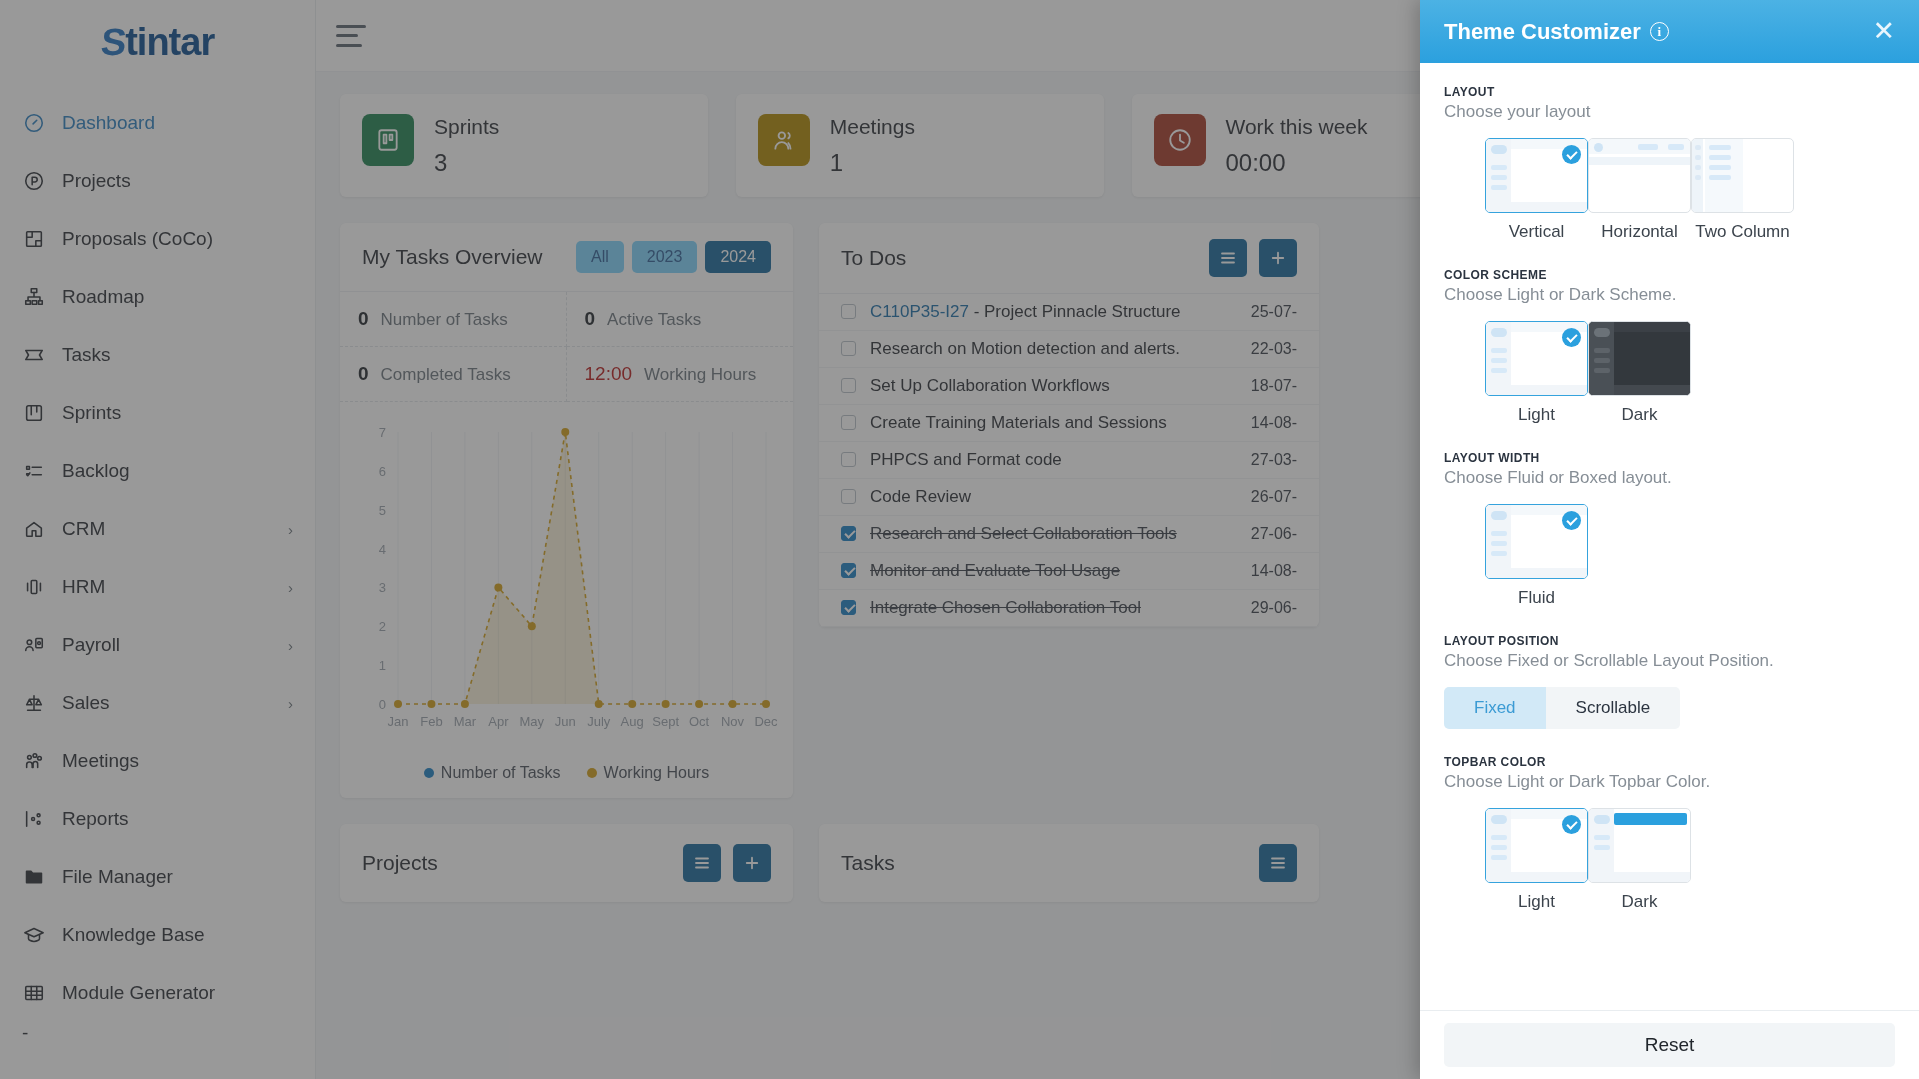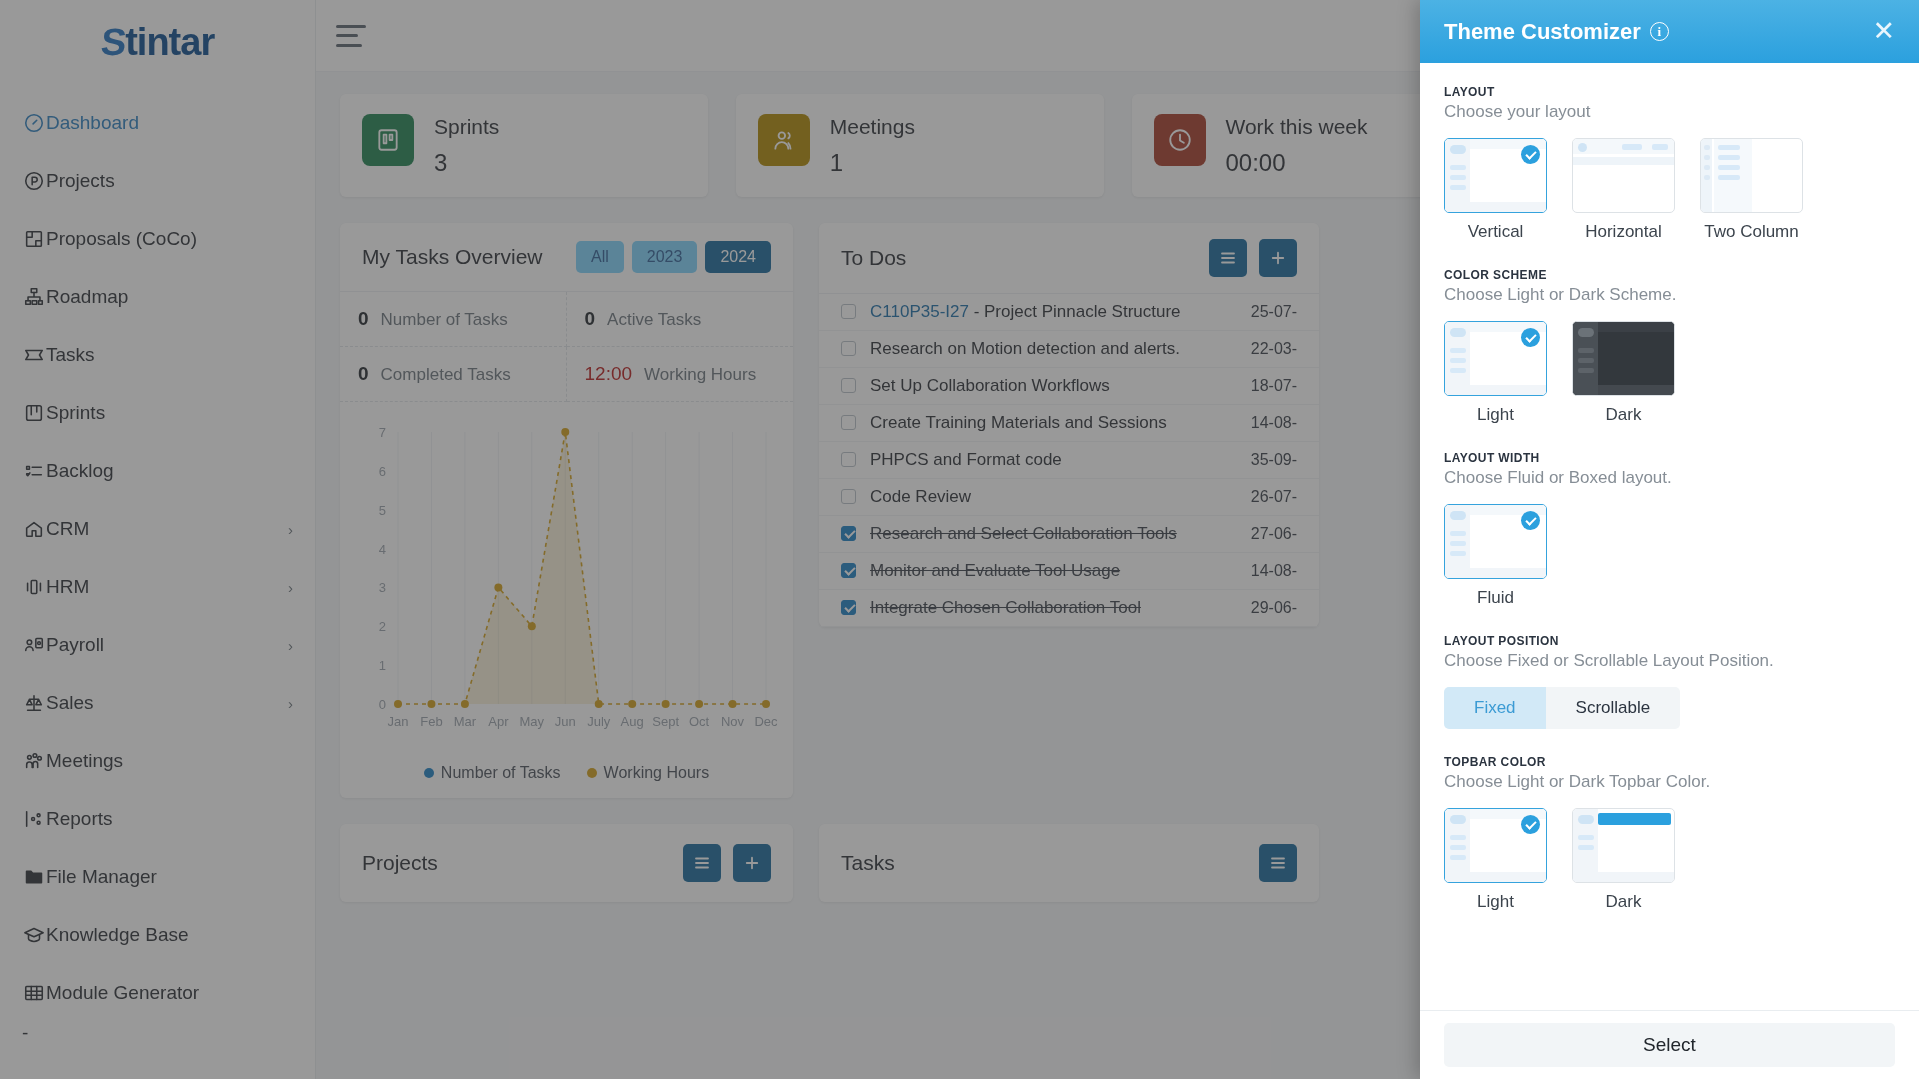--- a/index.html
+++ b/index.html
@@ -20,21 +20,21 @@
   }
   .brand-text {
     font-size: 38px; font-weight: 700; color: #0b4d8f; letter-spacing: -1px;
   }
   .brand-s {
     display: inline-block; color: #1f6fbf; font-weight: 800;
     transform: skewX(-6deg);
   }
   .nav { padding-top: 10px; }
   .nav-item {
-    display: flex; align-items: center; gap: 0;
+    display: flex; align-items: center; gap: 16px;
     padding: 0 22px; height: 58px; color: #2b2f36; font-size: 19px;
     cursor: pointer; position: relative;
   }
   .nav-item.active { color: #2a7fc1; }
   .nav-ico {
     width: 24px; height: 24px; flex: 0 0 24px;
     display: flex; align-items: center; justify-content: center;
   }
   .nav-ico svg { width: 22px; height: 22px; }
   .nav-label { flex: 1 1 auto; white-space: nowrap; }
@@ -156,21 +156,21 @@
   .info-ico {
     width: 19px; height: 19px; border: 1.6px solid #fff; border-radius: 50%;
     font-size: 13px; display: inline-flex; align-items: center; justify-content: center;
     margin-left: 9px; font-weight: 700; font-family: "Liberation Serif", serif;
   }
   .tc-close { margin-left: auto; font-size: 27px; line-height: 1; cursor: pointer; color: #eaf6fd; font-weight: 300; }
 
   .tc-body { flex: 1 1 auto; overflow: hidden; padding: 22px 24px 0 24px; }
   .sec-title { font-size: 12px; font-weight: 700; color: #2b3440; letter-spacing: .4px; }
   .sec-sub { font-size: 17px; color: #868e96; margin-top: 3px; }
-  .opt-row { display: flex; gap: 25px; margin-top: 16px; }
+  .opt-row { display: flex; margin-top: 16px; margin-left: 41px; }
   .opt { width: 103px; }
   .thumb {
     width: 103px; height: 75px; border-radius: 5px; border: 1px solid #dde2e6;
     position: relative; overflow: hidden; cursor: pointer; background: #fff;
   }
   .thumb.sel { border: 1px solid #35a3dd; }
   .opt-label { text-align: center; font-size: 17px; color: #3c444d; margin-top: 9px; }
   .check {
     position: absolute; right: 6px; top: 6px; width: 19px; height: 19px;
     border-radius: 50%; background: #2ba0de; z-index: 3;
@@ -583,21 +583,21 @@
                 <span class="todo-date">18-07-</span>
               </div>
               <div class="todo-row">
                 <span class="cb"></span>
                 <span class="todo-txt"><span>Create Training Materials and Sessions</span></span>
                 <span class="todo-date">14-08-</span>
               </div>
               <div class="todo-row">
                 <span class="cb"></span>
                 <span class="todo-txt"><span>PHPCS and Format code</span></span>
-                <span class="todo-date">35-09-</span>
+                <span class="todo-date">27-03-</span>
               </div>
               <div class="todo-row">
                 <span class="cb"></span>
                 <span class="todo-txt"><span>Code Review</span></span>
                 <span class="todo-date">26-07-</span>
               </div>
               <div class="todo-row done">
                 <span class="cb on"></span>
                 <span class="todo-txt"><span>Research and Select Collaboration Tools</span></span>
                 <span class="todo-date">27-06-</span>
@@ -782,16 +782,16 @@
                 <div class="tv-ln" style="top:36px"></div>
                 <div class="tb-blue"></div>
                 <div class="tv-bot"></div>
               </div>
               <div class="opt-label">Dark</div>
             </div>
           </div>
         </div>
       </div>
     <div class="tc-foot">
-      <button class="reset">Select</button>
+      <button class="reset">Reset</button>
     </div>
   </div>
 </div>
 
 </body></html>

